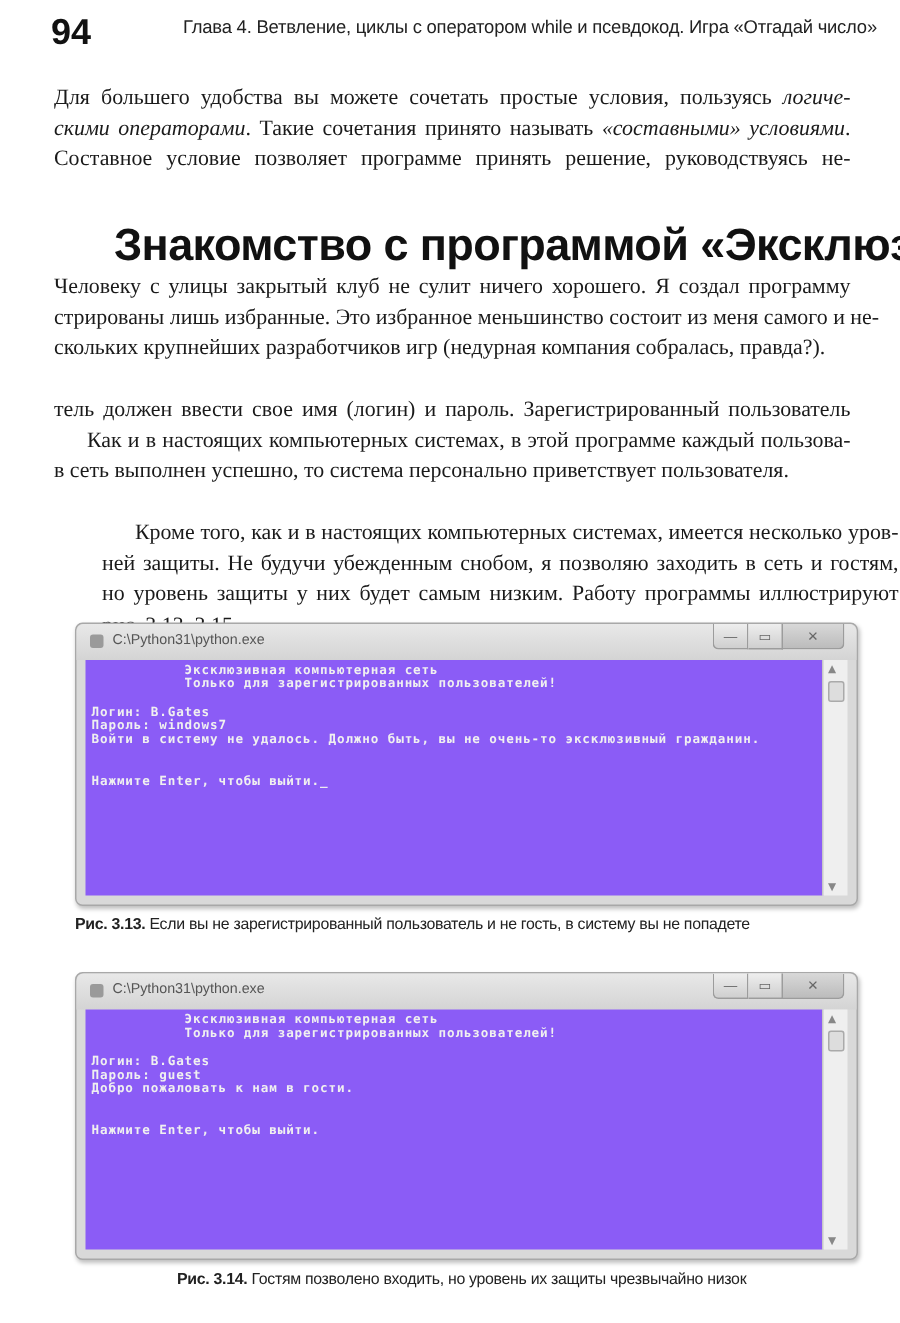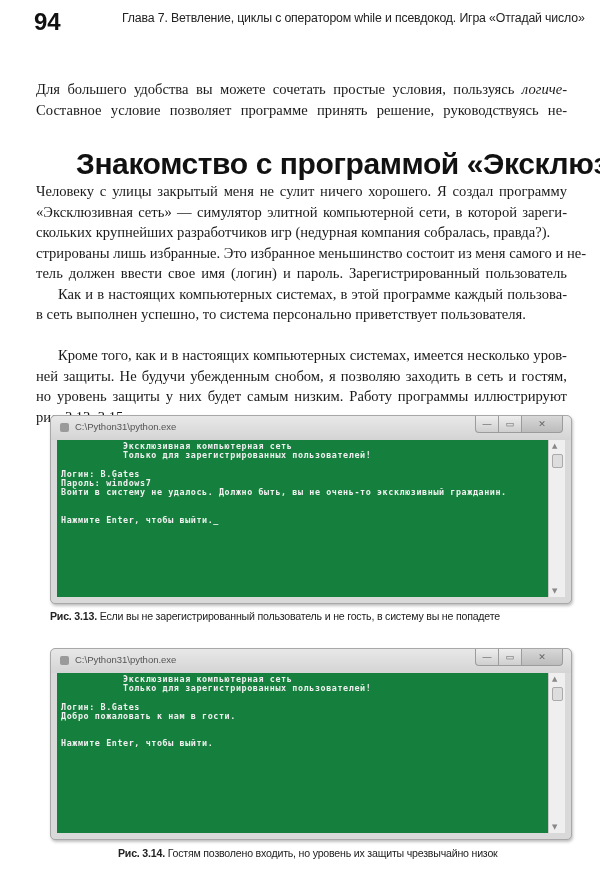--- a/index.html
+++ b/index.html
@@ -15,54 +15,54 @@
   .section-title { left:36px; top:147px; font-family:"Liberation Sans", sans-serif; font-weight:bold; font-size:30px; color:#111; white-space:nowrap; letter-spacing:-0.4px;margin-left:40px; }
   .window { left:50px; width:520px; background:#d9d9d9; border:1px solid #a8a8a8; border-radius:5px; box-shadow:1px 2px 3px rgba(0,0,0,0.25); }
   .titlebar { position:absolute; left:0; top:0; right:0; height:24px; background:linear-gradient(#e8e8e8,#d4d4d4); border-radius:5px 5px 0 0; }
   .title-icon { position:absolute; left:9px; top:7px; width:9px; height:9px; background:#9a9a9a; border-radius:2px; }
   .title-text { position:absolute; left:24px; top:5px; font-family:"Liberation Sans", sans-serif; font-size:9.5px; color:#555; }
   .ctrls { position:absolute; right:8px; top:0; height:17px; display:flex; }
   .ctrl { height:16px; border:1px solid #9c9c9c; border-top:none; background:linear-gradient(#eeeeee,#cfcfcf); font-family:"Liberation Sans", sans-serif; font-size:9px; color:#666; display:flex; align-items:center; justify-content:center; }
   .ctrl.min { width:22px; border-radius:0 0 0 4px; }
   .ctrl.max { width:22px; border-left:none; }
   .ctrl.close { width:40px; border-left:none; border-radius:0 0 4px 0; background:linear-gradient(#d8d8d8,#bcbcbc); }
-  .console { position:absolute; left:6px; top:24px; right:22px; bottom:6px; background:#15803d; padding:2px 4px; box-sizing:border-box; }
+  .console { position:absolute; left:6px; top:24px; right:22px; bottom:6px; background:#8b5cf6; padding:2px 4px; box-sizing:border-box; }
   .cline { display:block; font-family:"DejaVu Sans Mono", monospace; font-size:8.4px; line-height:9.2px; color:#f0f0f0; white-space:pre; letter-spacing:0.6px; font-weight:bold; }
   .scrollbar { position:absolute; right:6px; top:24px; width:16px; bottom:6px; background:#efefef; border-left:1px solid #c8c8c8; }
   .sb-up { position:absolute; top:2px; left:3px; font-size:7px; color:#888; font-family:"DejaVu Sans", sans-serif; }
   .sb-thumb { position:absolute; top:14px; left:3px; width:9px; height:12px; border:1px solid #aaa; background:#ddd; border-radius:2px; }
   .sb-down { position:absolute; bottom:2px; left:3px; font-size:7px; color:#888; font-family:"DejaVu Sans", sans-serif; }
   .caption { font-family:"Liberation Sans", sans-serif; font-size:10.6px; color:#222; white-space:nowrap; letter-spacing:-0.2px; }
   .caption b { font-weight:bold; }
 </style>
 </head>
 <body>
 
 <div class="abs page-num">94</div>
-<div class="abs running-head">Глава 7. Ветвление, циклы с оператором while и псевдокод. Игра «Отгадай число»</div>
+<div class="abs running-head">Глава 4. Ветвление, циклы с оператором while и псевдокод. Игра «Отгадай число»</div>
 
-<div class="abs para" style="top:55px;margin-top:24px;">
+<div class="abs para" style="top:55px;">
   <span class="line"><span>Для большего удобства вы можете сочетать простые условия, пользуясь </span><em>логиче-</em></span>
+  <span class="line"><em>скими операторами</em><span>. Такие сочетания принято называть </span><em>«составными» условиями</em><span>.</span></span>
   <span class="line">Составное условие позволяет программе принять решение, руководствуясь не-</span>
 </div>
 
 <div class="abs section-title">Знакомство с программой «Эксклюзивная сеть»</div>
 
 <div class="abs para" style="top:181px;">
-  <span class="line">Человеку с улицы закрытый меня не сулит ничего хорошего. Я создал программу</span>
-  <span class="line">«Эксклюзивная сеть» — симулятор элитной компьютерной сети, в которой зареги-</span>
+  <span class="line">Человеку с улицы закрытый клуб не сулит ничего хорошего. Я создал программу</span>
+  <span class="line">стрированы лишь избранные. Это избранное меньшинство состоит из меня самого и не-</span>
   <span class="line last">скольких крупнейших разработчиков игр (недурная компания собралась, правда?).</span>
-  <span class="line">стрированы лишь избранные. Это избранное меньшинство состоит из меня самого и не-</span>
 </div>
 <div class="abs para" style="top:263px;">
   <span class="line">тель должен ввести свое имя (логин) и пароль. Зарегистрированный пользователь</span>
   <span class="line indent">Как и в настоящих компьютерных системах, в этой программе каждый пользова-</span>
   <span class="line last">в сеть выполнен успешно, то система персонально приветствует пользователя.</span>
 </div>
-<div class="abs para" style="top:345px;">
+<div class="abs para" style="top:345px;margin-left:32px;">
   <span class="line indent">Кроме того, как и в настоящих компьютерных системах, имеется несколько уров-</span>
   <span class="line">ней защиты. Не будучи убежденным снобом, я позволяю заходить в сеть и гостям,</span>
   <span class="line">но уровень защиты у них будет самым низким. Работу программы иллюстрируют</span>
   <span class="line last">рис. 3.13–3.15.</span>
 </div>
 
 <div class="abs window" style="top:415px; height:187px;">
   <div class="titlebar">
     <span class="title-icon"></span>
     <span class="title-text">C:\Python31\python.exe</span>
@@ -99,20 +99,21 @@
       <span class="ctrl min">—</span>
       <span class="ctrl max">▭</span>
       <span class="ctrl close">✕</span>
     </div>
   </div>
   <div class="console">
     <span class="cline">           Эксклюзивная компьютерная сеть</span>
     <span class="cline">           Только для зарегистрированных пользователей!</span>
     <span class="cline"> </span>
     <span class="cline">Логин: B.Gates</span>
+    <span class="cline">Пароль: guest</span>
     <span class="cline">Добро пожаловать к нам в гости.</span>
     <span class="cline"> </span>
     <span class="cline"> </span>
     <span class="cline">Нажмите Enter, чтобы выйти.</span>
   </div>
   <div class="scrollbar">
     <span class="sb-up">▲</span>
     <span class="sb-thumb"></span>
     <span class="sb-down">▼</span>
   </div>

